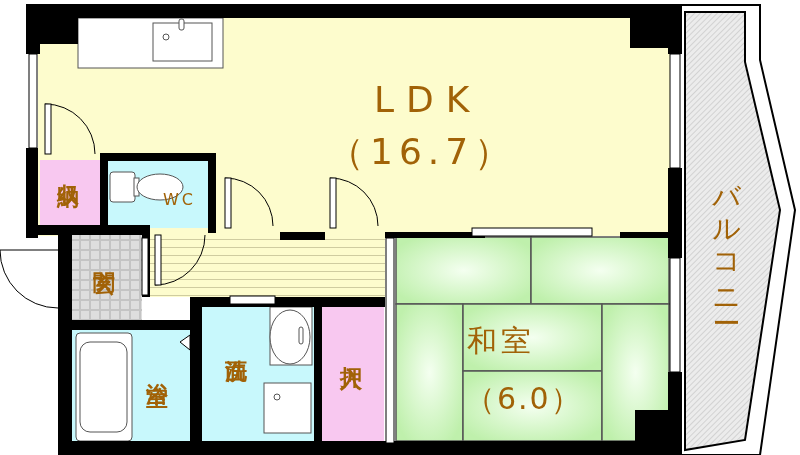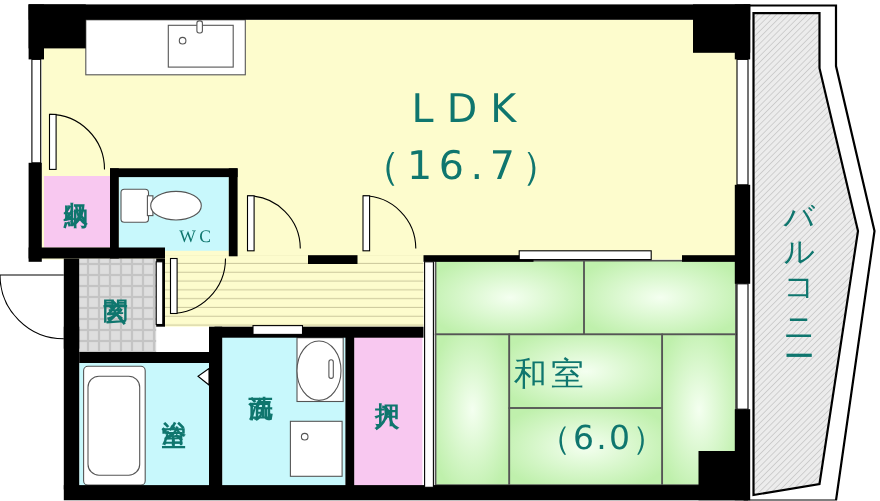--- a/index.html
+++ b/index.html
@@ -1,18 +1,18 @@
 <!DOCTYPE html>
 <html><head>
 <meta charset="utf-8">
 <style>
   html,body{margin:0;padding:0;background:#fff;}
   body{width:800px;height:455px;overflow:hidden;position:relative;font-family:"DejaVu Sans","Liberation Sans",sans-serif;}
   #plan{position:absolute;left:0;top:0;width:800px;height:455px;}
-  .lbl{position:absolute;color:#0f766e;line-height:1;white-space:nowrap;}
+  .lbl{position:absolute;color:#a16207;line-height:1;white-space:nowrap;}
   .room-big{font-size:36px;letter-spacing:12px;}
   .room-med{font-size:30px;letter-spacing:4px;}
   .vert{writing-mode:vertical-rl;text-orientation:upright;font-size:22px;font-weight:bold;letter-spacing:2px;}
   .vert-lg{writing-mode:vertical-rl;text-orientation:upright;font-size:28px;letter-spacing:4px;}
   .small{font-size:16px;letter-spacing:3px;}
 </style>
 </head>
 <body>
 
 <svg id="plan" viewBox="0 0 800 455" xmlns="http://www.w3.org/2000/svg">
@@ -136,20 +136,20 @@
     <rect x="155" y="235" width="6" height="50" fill="#fff"></rect>
     <path d="M58 308 A58 58 0 0 1 0 250"></path>
     <line x1="0" y1="250" x2="58" y2="250"></line>
     <polygon points="190,335 180,342 190,350" fill="#fff"></polygon>
   </g>
 </svg>
 
 <div class="lbl room-big" style="left:374px;top:82px;">LDK</div>
 <div class="lbl room-big" style="left:328px;top:134px;letter-spacing:6px;">（16.7）</div>
 <div class="lbl vert" style="left:57px;top:166px;">収納</div>
-<div class="lbl small" style="left:163px;top:208px;font-family:Liberation Serif, serif;">WC</div>
+<div class="lbl small" style="left:163px;top:192px;">WC</div>
 <div class="lbl vert" style="left:93px;top:253px;">玄関</div>
 <div class="lbl vert" style="left:146px;top:365px;">浴室</div>
 <div class="lbl vert" style="left:225px;top:342px;">洗面</div>
 <div class="lbl vert" style="left:340px;top:348px;">押入</div>
 <div class="lbl room-med" style="left:467px;top:326px;">和室</div>
-<div class="lbl room-med" style="left:465px;top:384px;letter-spacing:2px;margin-left:24px;">（6.0）</div>
+<div class="lbl room-med" style="left:465px;top:384px;letter-spacing:2px;">（6.0）</div>
 <div class="lbl vert-lg" style="left:712px;top:165px;">バルコニー</div>
 
 </body></html>

